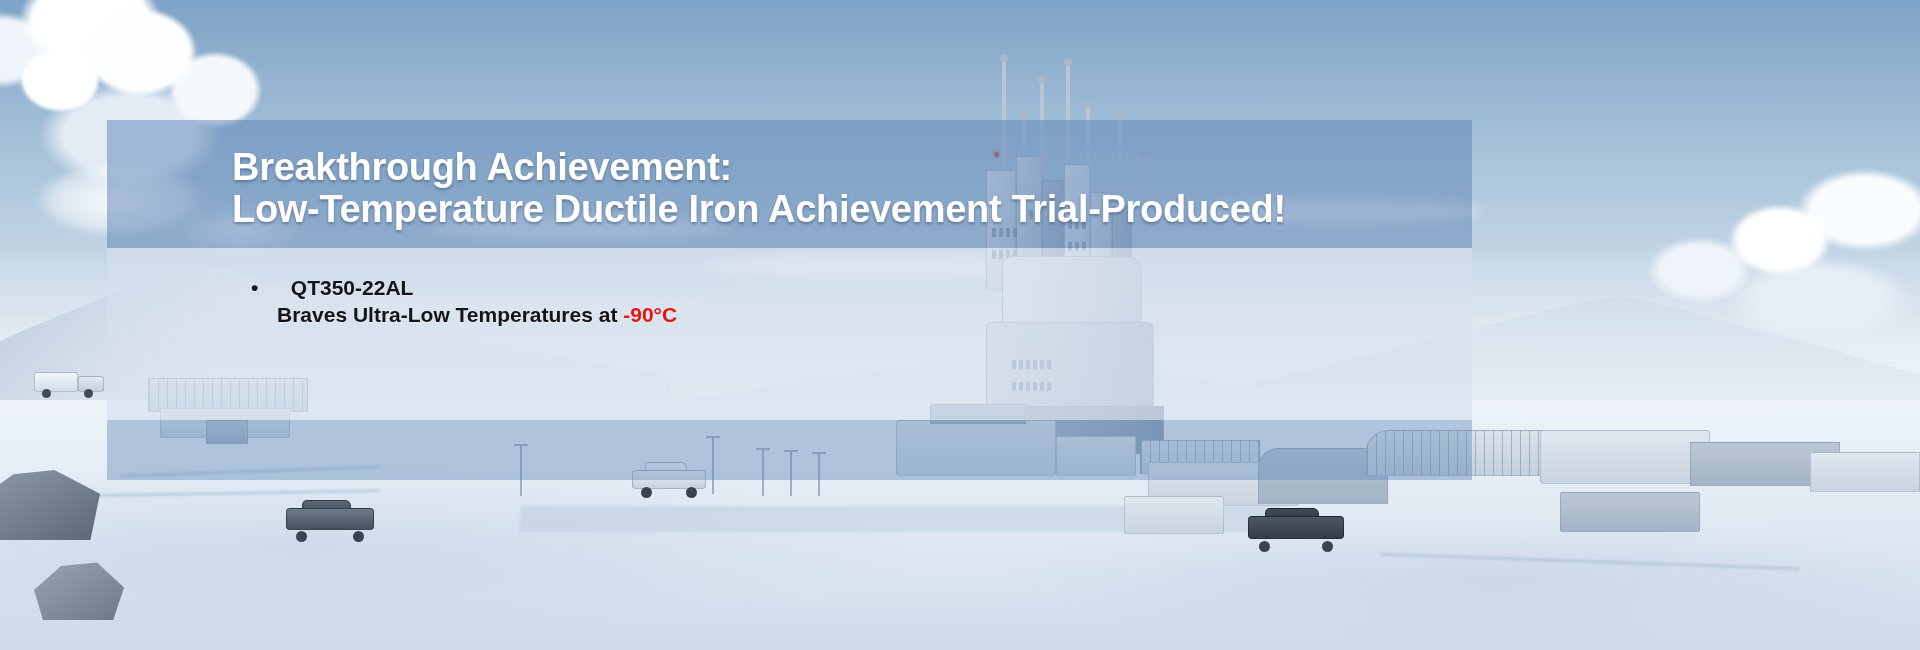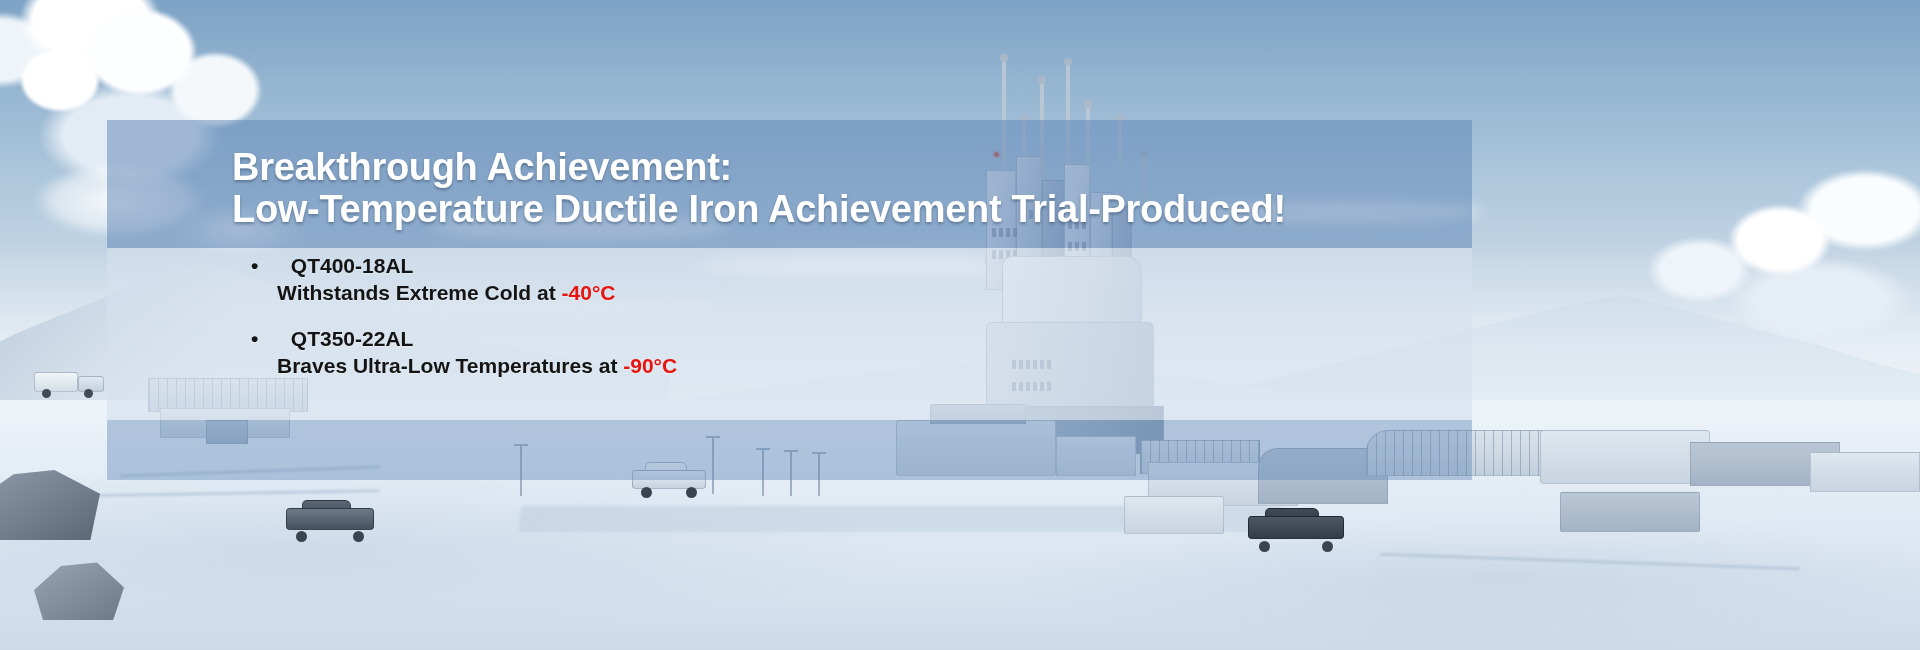--- a/index.html
+++ b/index.html
@@ -346,27 +346,20 @@
   <div class="band-foot"></div>
 
   <h1 id="title">
     <span class="l1">Breakthrough Achievement:</span>
     <span class="l2">Low-Temperature Ductile Iron Achievement Trial-Produced!</span>
   </h1>
 
   <div class="bullets">
 
     <div class="bgroup">
-      <span class="bline1">
-        <span class="bullet-dot">•</span>
-        <span>QT400-18AL</span>
-      </span>
-      <span class="bline2">
-        <span class="label">Withstands Extreme Cold at </span><span class="temp">-40°C</span>
-      </span>
     </div>
 
     <div class="bgroup">
       <span class="bline1">
         <span class="bullet-dot">•</span>
         <span>QT350-22AL</span>
       </span>
       <span class="bline2">
         <span class="label">Braves Ultra-Low Temperatures at </span><span class="temp">-90°C</span>
       </span>

